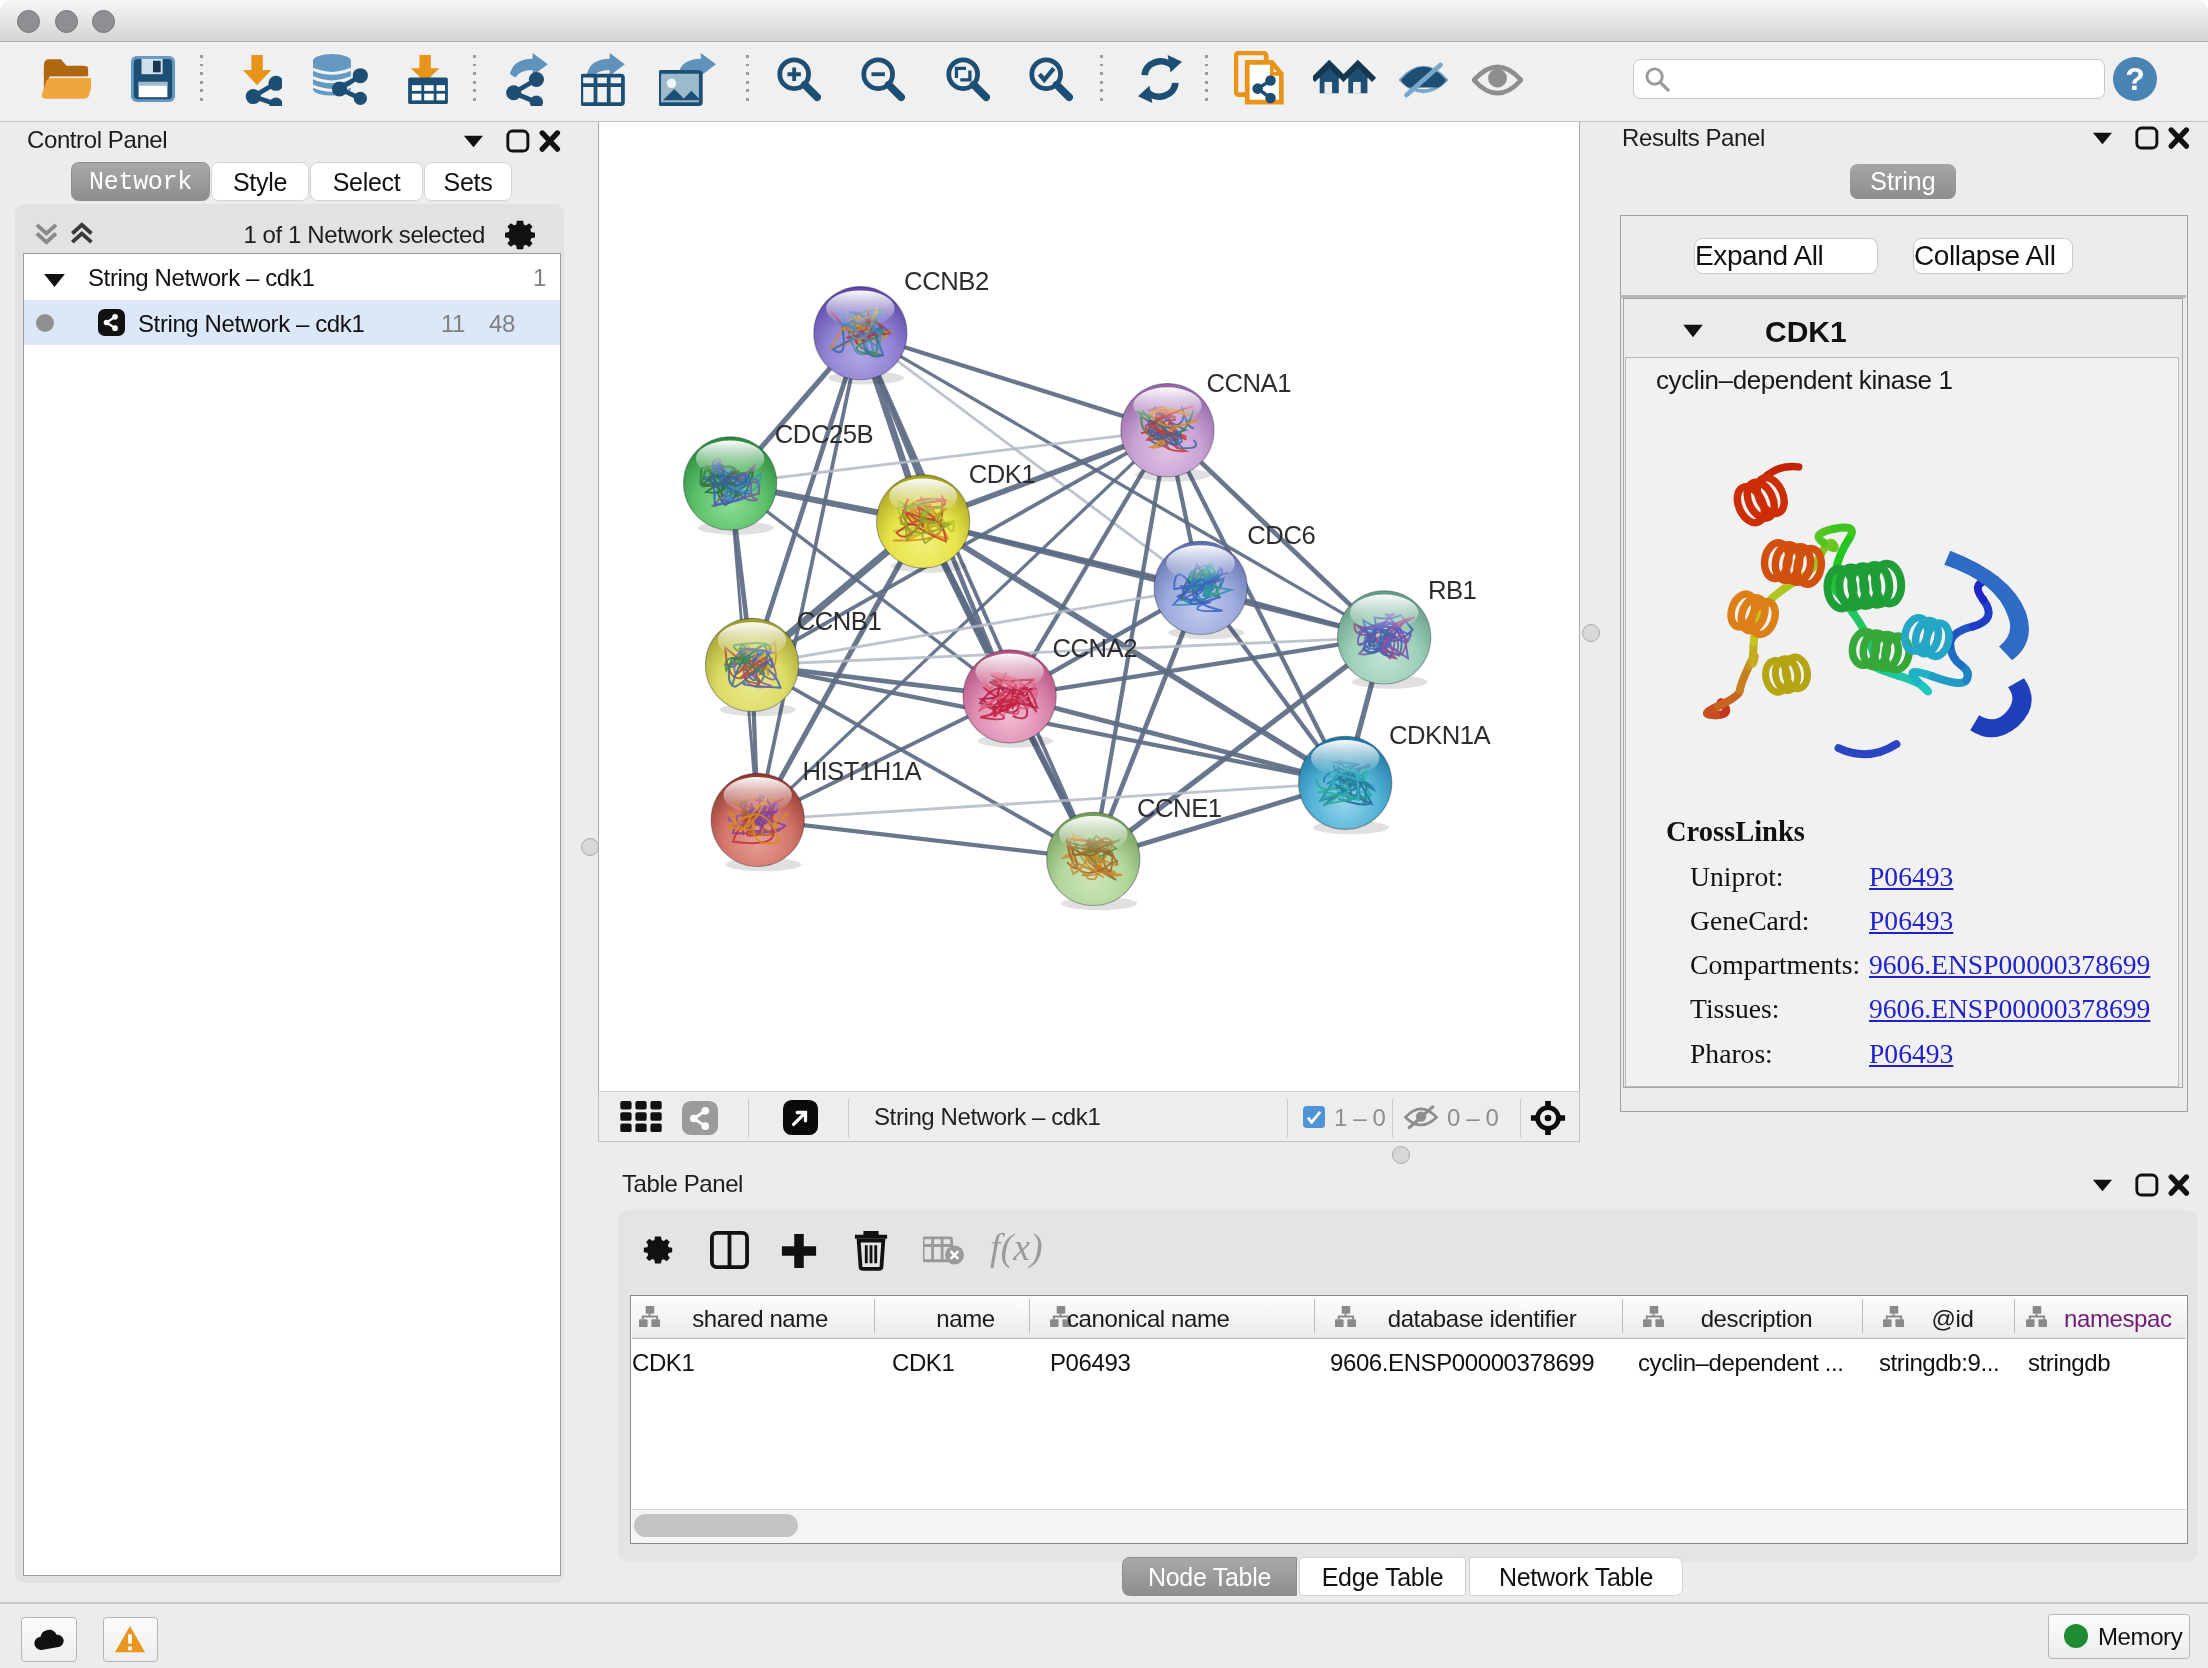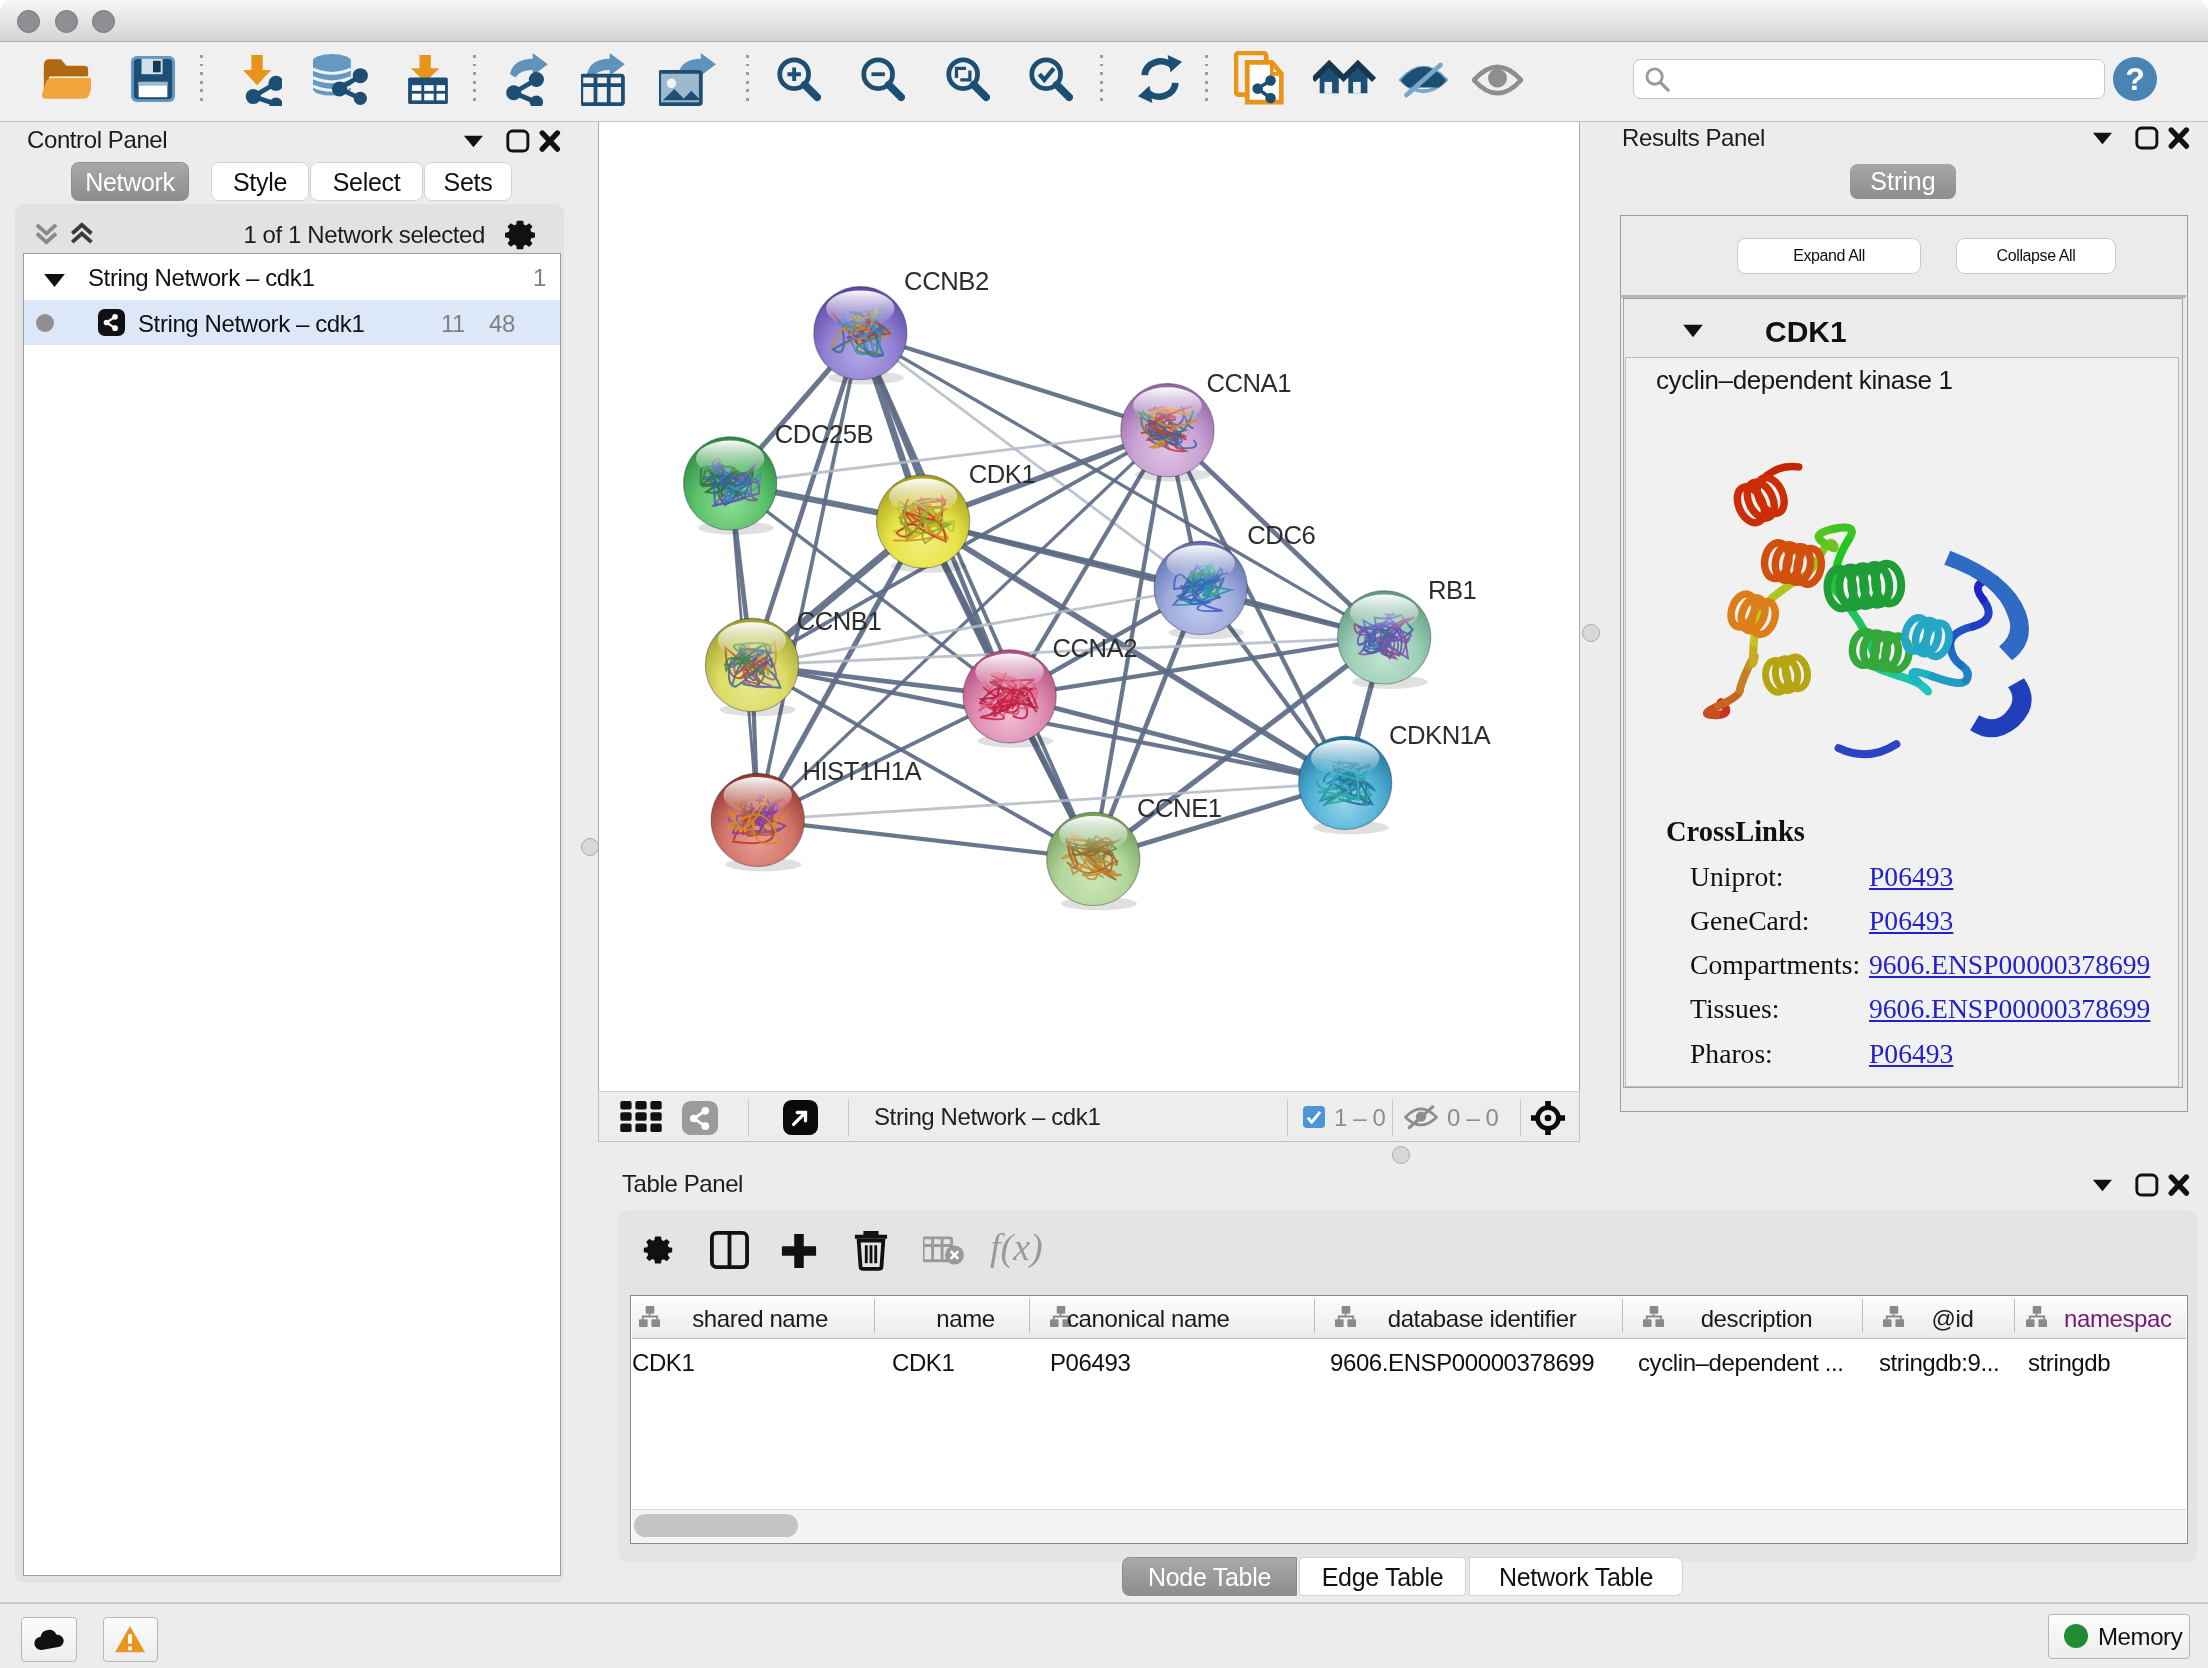--- a/index.html
+++ b/index.html
@@ -5,21 +5,21 @@
   body{width:2208px;height:1668px;overflow:hidden;background:#fff;
        font-family:"Liberation Sans",sans-serif;-webkit-font-smoothing:antialiased;}
   .abs{position:absolute;}
   #root{position:relative;width:2208px;height:1668px;background:#ececec;border-radius:11.4px 11.4px 0 0;overflow:hidden;}
   .seps{position:absolute;top:55px;height:51px;width:2.9px;background-image:repeating-linear-gradient(#9b9b9b 0 2.9px,transparent 2.9px 8.6px);}
   .hdr{font-size:24px;letter-spacing:-0.4px;color:#1c1c1c;}
   .tab{position:absolute;height:39px;line-height:39px;text-align:center;font-size:25px;letter-spacing:-0.3px;
        background:#ffffff;border:1px solid #d2d2d2;border-radius:7.6px;color:#111;box-sizing:border-box;}
   .tabsel{background:linear-gradient(#a9a9a9,#8d8d8d);color:#fff;border:1px solid #8d8d8d;}
   .btn{position:absolute;background:#fff;border:1.4px solid #c8c8c8;border-radius:8.6px;
-       font-size:16px;letter-spacing:-0.4px;color:#111;text-align:center;box-sizing:border-box;margin-left:43px;}
+       font-size:28px;letter-spacing:-0.4px;color:#111;box-sizing:border-box;}
 </style></head><body>
 <div id="root">
 
 <div class="abs" style="left:0;top:0;width:2208px;height:41px;background:linear-gradient(#f7f7f7,#d4d4d4);border-bottom:1.4px solid #abadb0;border-radius:9.5px 9.5px 0 0;"></div>
 <div class="abs" style="left:17px;top:9.5px;width:21px;height:21px;border-radius:50%;background:#8e8e93;border:1px solid #77777c;"></div>
 <div class="abs" style="left:55px;top:9.5px;width:21px;height:21px;border-radius:50%;background:#8e8e93;border:1px solid #77777c;"></div>
 <div class="abs" style="left:92px;top:9.5px;width:21px;height:21px;border-radius:50%;background:#8e8e93;border:1px solid #77777c;"></div>
 
 <div class="abs" style="left:0;top:42px;width:2208px;height:79px;background:#f0f0f0;border-bottom:1.4px solid #c2c2c2;"></div>
 <svg class="abs" style="left:42px;top:55px" width="49" height="48" viewBox="0 0 52 50">
@@ -171,21 +171,21 @@
     </svg>
 <div class="abs" style="left:2113px;top:57px;width:44px;height:44px;border-radius:50%;background:#4984b4;"></div>
 <div class="abs" style="left:2113px;top:57px;width:44px;height:44px;text-align:center;line-height:44px;color:#fff;font-size:32px;font-weight:bold;">?</div>
 
 <div class="abs hdr" style="left:27px;top:126px;">Control Panel</div>
 <svg style="position:absolute;left:462px;top:129px" width="105" height="25" viewBox="0 0 110 26">
       <path d="M2 7 L22 7 L12 19 Z" fill="#111"></path>
       <rect x="48" y="2" width="21" height="21" rx="5" fill="none" stroke="#111" stroke-width="3"></rect>
       <path d="M84 4 L100 21 M100 4 L84 21" stroke="#111" stroke-width="5.5" stroke-linecap="round"></path>
     </svg>
-<div class="tab tabsel" style="left:71px;top:162px;width:118px;">Network</div>
+<div class="tab tabsel" style="left:71px;top:162px;width:139px;font-family:Liberation Mono, monospace;">Network</div>
 <div class="tab" style="left:211px;top:162px;width:98px;">Style</div>
 <div class="tab" style="left:310px;top:162px;width:113px;">Select</div>
 <div class="tab" style="left:424px;top:162px;width:88px;">Sets</div>
 <div class="abs" style="left:15px;top:204px;width:549px;height:1379px;background:#e2e2e2;border-radius:9.5px;"></div>
 <svg class="abs" style="left:34px;top:222px" width="67" height="25" viewBox="0 0 70 26">
   <g stroke="#8a8a8a" stroke-width="4" fill="none">
         <path d="M3 3 l10 9 l10 -9 M3 12 l10 9 l10 -9"></path>
       </g>
   <g stroke="#3a3a3a" stroke-width="4" fill="none">
         <path d="M40 12 l10 -9 l10 9 M40 21 l10 -9 l10 9"></path>

